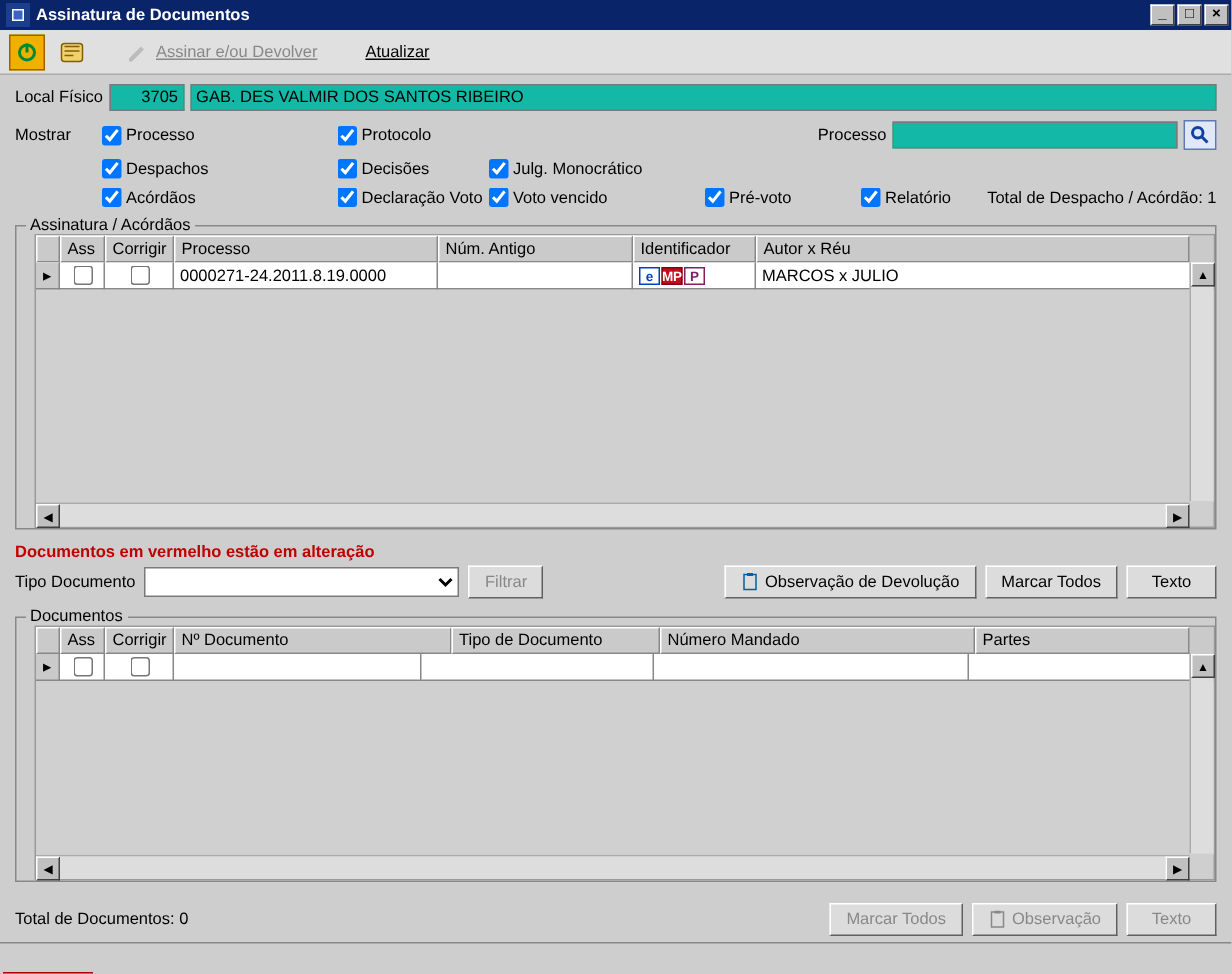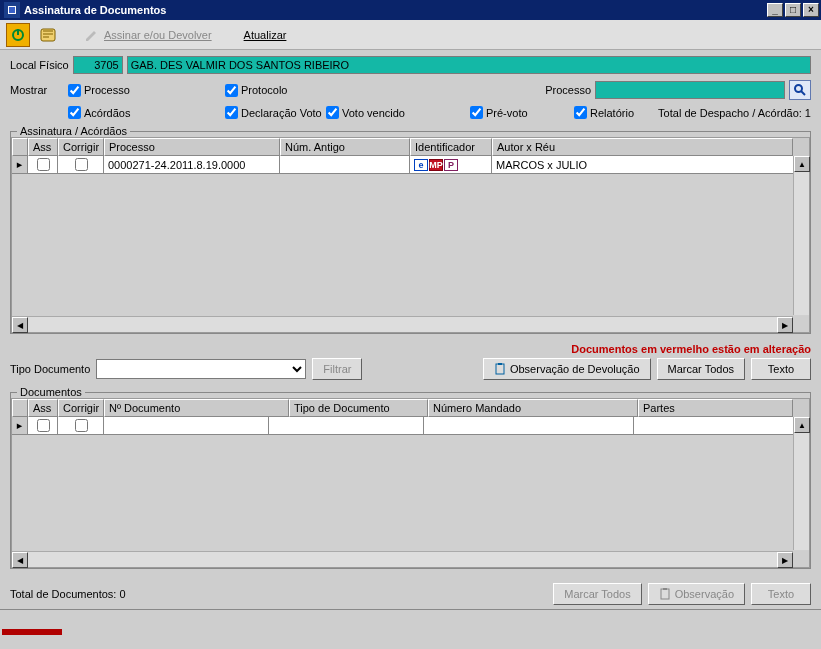--- a/index.html
+++ b/index.html
@@ -74,20 +74,21 @@
   fieldset{
     border:1px solid #888;
     margin:4px 0 6px 0;
     padding:0;
   }
   legend{font-size:11px;padding:0 3px;margin-left:6px;}
   .grid{
     border:1px solid #9a9a9a;
     background:#cfcfcf;
     position:relative;
+    margin-left:12px;
   }
   .grid-head{
     display:flex;
     background:#cacaca;
     height:18px;
   }
   .gh, .gc {
     border-right:1px solid #888;
     border-bottom:1px solid #888;
     padding:1px 4px;
@@ -113,21 +114,21 @@
   }
   .hscroll .track{flex:1;background:#ddd;}
   .ident{
     display:inline-flex;gap:1px;align-items:center;
   }
   .ident span{
     display:inline-flex;align-items:center;justify-content:center;
     width:14px;height:12px;font-weight:bold;font-size:9px;
     border:1px solid #888;
   }
-  .red-msg{color:#c00000;font-weight:bold;text-align:right;padding:3px 0;}
+  .red-msg{color:#c00000;font-weight:bold;text-align:left;padding:3px 0;}
   .btn{
     background:#dcdcdc;border:1px solid #fff;
     border-right-color:#606060;border-bottom-color:#606060;
     padding:2px 10px;height:22px;display:inline-flex;align-items:center;gap:4px;
     font-family:inherit;font-size:11px;
   }
   .btn.dis{color:#888;}
   select{height:20px;font-family:inherit;font-size:11px;background:#fff;border:1px solid #7a7a7a;}
   .footer{
     display:flex;align-items:center;justify-content:space-between;
@@ -203,20 +204,35 @@
       </label>
     <span style="flex:1;"></span>
     <span class="lbl">Processo</span>
     <input type="text" style="width: 190px;">
     <span class="search-btn">
       <svg width="14" height="14" viewBox="0 0 14 14">
           <circle cx="5.5" cy="5.5" r="3.5" fill="none" stroke="#1040a0" stroke-width="2"></circle>
           <line x1="8" y1="8" x2="12" y2="12" stroke="#1040a0" stroke-width="2"></line>
         </svg>
     </span>
+  </div>
+  <div class="row">
+    <span style="width:54px;"></span>
+    <label class="chk chk-col">
+        <input type="checkbox" checked="" style="">
+        <span>Despachos</span>
+      </label>
+    <label class="chk chk-col2">
+        <input type="checkbox" checked="" style="">
+        <span>Decisões</span>
+      </label>
+    <label class="chk chk-col3">
+        <input type="checkbox" checked="" style="">
+        <span>Julg. Monocrático</span>
+      </label>
   </div>
   <div class="row">
     <span style="width:54px;"></span>
     <label class="chk chk-col">
         <input type="checkbox" checked="" style="">
         <span>Acórdãos</span>
       </label>
     <label class="chk chk-col2">
         <input type="checkbox" checked="" style="">
         <span>Declaração Voto</span>

